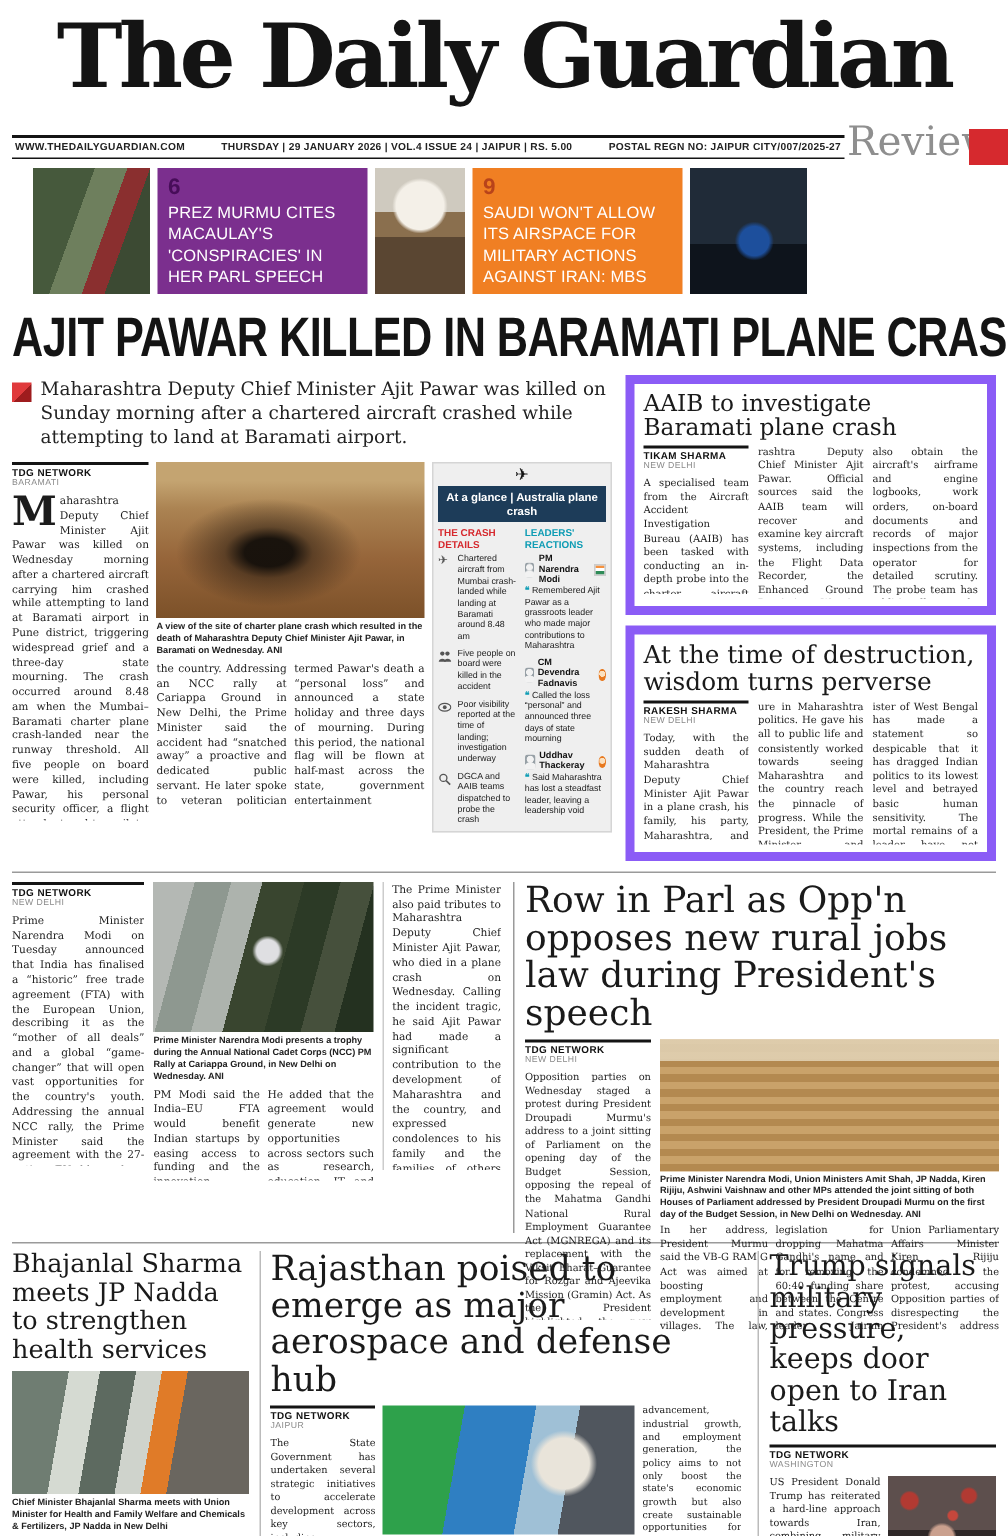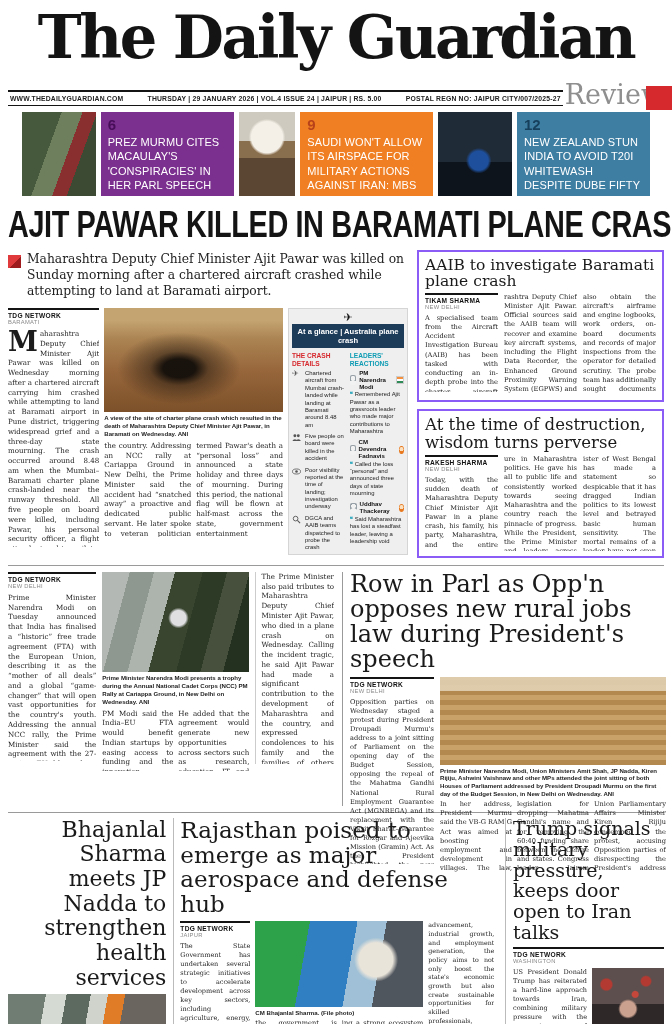--- a/index.html
+++ b/index.html
@@ -64,21 +64,21 @@
   .g-who{display:flex;align-items:center;gap:3px;}
   .g-ava{width:10px;height:10px;border-radius:2px;background:radial-gradient(circle at 50% 32%,#f2f2f2 0 28%,rgba(0,0,0,0) 34%),radial-gradient(circle at 50% 95%,#f2f2f2 0 40%,rgba(0,0,0,0) 46%),#97a0a6;}
   .g-name{font-size:6.1px;font-weight:bold;line-height:1.1;}
   .g-flag{width:9px;height:6px;background:linear-gradient(#f5913e 0 33%,#fff 33% 66%,#2e8b57 66%);border:.5px solid #ccc;}
   .g-dot{width:8px;height:8px;border-radius:50%;background:radial-gradient(circle at 50% 40%,#fbe1c0 0 35%,rgba(0,0,0,0) 40%),#e8791f;}
   .g-quote{font-size:5.9px;line-height:1.25;color:#222;margin-top:1px;}
   .g-quote::before{content:"❝ ";color:#0e9cb4;font-weight:bold;}
 
   
   .lead-right{width:247px;display:flex;flex-direction:column;gap:7px;}
-  .nbox{border:2px solid #8b5cf6;padding:5px 6px;}
+  .nbox{border:6px solid #8b5cf6;padding:5px 6px;}
   .nbox-cols{display:flex;gap:6px;margin-top:3px;}
   .nbox-cols .ncol{width:33.3%;}
   .nbox .bodytx{font-size:6.7px;}
   .aaib-head{font-size:15.5px;line-height:1.05;}
   .wisdom-head{font-size:16.5px;line-height:1.1;}
 
   
   .band2{display:flex;gap:8px;border-top:1px solid #9a9a9a;margin-top:7px;padding-top:6px;height:234px;}
   .pm-art{width:326px;}
   .pm-head{font-size:24px;line-height:1.05;margin-bottom:5px;}
@@ -95,21 +95,21 @@
   .parl-cols{display:flex;gap:6px;height:190px;}
   .parl-c1{width:84px;}
   .parl-right{width:226px;}
   .photo-parl{height:88px;background:linear-gradient(rgba(224,208,178,.9) 0 16%,rgba(0,0,0,0) 16%),repeating-linear-gradient(0deg,#b38950 0 5px,#c9a26a 5px 10px);}
   .parl-subcols{display:flex;gap:5px;margin-top:2px;height:74px;}
   .parl-subcols .bodytx{width:33.3%;font-size:6.6px;}
 
   
   .band3{display:flex;gap:7px;border-top:1px solid #9a9a9a;margin-top:6px;padding-top:5px;height:243px;}
   .bj-art{width:160px;}
-  .bj-head{font-size:22px;line-height:1.12;margin-bottom:4px;text-align:right;}
+  .bj-head{font-size:17px;line-height:1.12;margin-bottom:4px;}
   .photo-nadda{height:82px;background:linear-gradient(100deg,#6f7d72 0 22%,#d5dad2 22% 34%,#5d6a60 34% 48%,#cfd3cc 48% 58%,#e07b28 58% 68%,#6a665f 68%);}
 
   .rj-art{width:322px;border-left:1px solid #bbb;border-right:1px solid #bbb;padding:0 6px;}
   .rj-head{font-size:23px;line-height:1.08;margin-bottom:4px;}
   .rj-cols{display:flex;gap:5px;height:196px;}
   .rj-c1{width:70px;}
   .rj-mid{width:168px;}
   .photo-cm{height:86px;background:radial-gradient(circle at 72% 45%,#e9e4da 0 13%,rgba(0,0,0,0) 17%),linear-gradient(100deg,#2ea14b 0 30%,#2f7fc2 30% 56%,#9fc0d6 56% 72%,#50565e 72%);}
   .rj-subcols{display:flex;gap:5px;margin-top:2px;height:94px;}
   .rj-subcols .bodytx{width:50%;font-size:6.6px;}
@@ -148,24 +148,20 @@
     <div class="tz-box" style="background: rgb(123, 47, 142);">
       <div class="tz-num" style="color: rgb(71, 13, 89);">6</div>
       <div class="tz-txt">Prez Murmu cites Macaulay's 'conspiracies' in her Parl speech</div>
     </div>
     <div class="tz-photo ph-mbs"></div>
     <div class="tz-box" style="background: rgb(240, 127, 35);">
       <div class="tz-num" style="color: rgb(184, 67, 26);">9</div>
       <div class="tz-txt">Saudi won't allow its airspace for military actions against Iran: MBS</div>
     </div>
     <div class="tz-photo ph-cricket"></div>
-    <div class="tz-box" style="background: rgb(63, 126, 163);">
-      <div class="tz-num" style="color: rgb(22, 64, 92);">12</div>
-      <div class="tz-txt">New Zealand stun India to avoid T20I whitewash despite Dube fifty</div>
-    </div>
   </div>
 
   <div class="lead-headline">AJIT PAWAR KILLED IN BARAMATI PLANE CRASH</div>
 
   <div class="band-lead">
     <div class="lead-left">
       <div class="standfirst">
         <span class="sf-logo"></span>
         <span>Maharashtra Deputy Chief Minister Ajit Pawar was killed on Sunday morning after a chartered aircraft crashed while attempting to land at Baramati airport.</span>
       </div>

